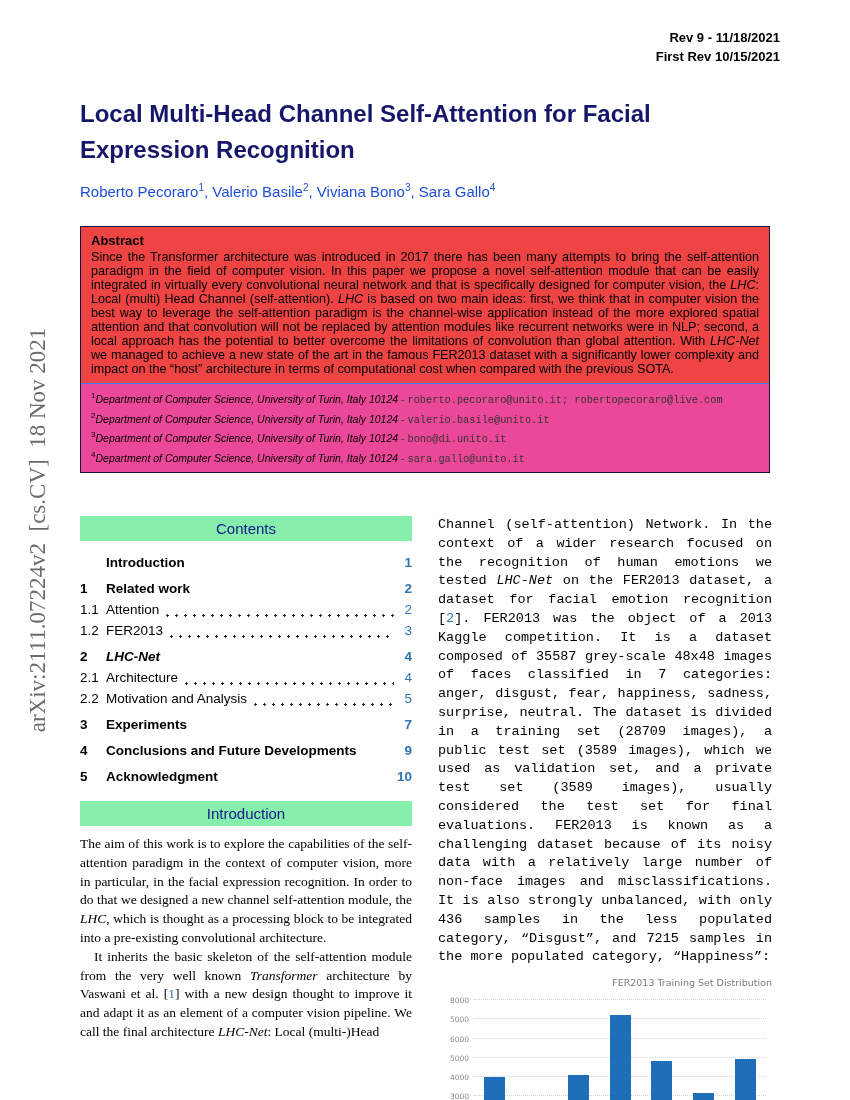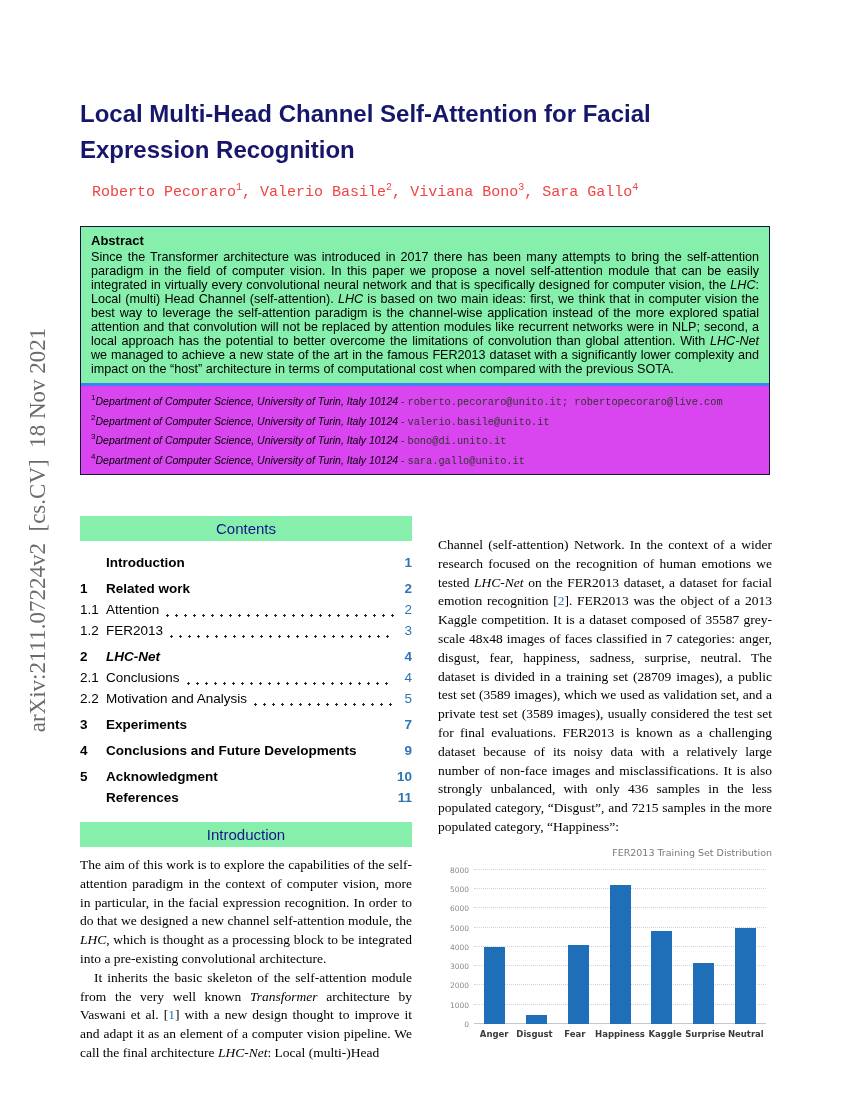--- a/index.html
+++ b/index.html
@@ -8,30 +8,30 @@
     position:relative; width:850px; height:1100px; margin:0 auto;
     background:#ffffff; overflow:hidden;
     font-family:"Liberation Sans", sans-serif; color:#000;
   }
   
   .rev-block { position:absolute; top:28px; right:70px; text-align:right;
     font-size:13px; font-weight:bold; line-height:19px; color:#000; }
   
   .paper-title { position:absolute; left:80px; top:96px; width:672px;
     font-size:24px; line-height:36px; font-weight:bold; color:#16166B; }
-  .authors { position:absolute; left:92px; top:182px; width:660px;
-    font-size:15px; color:#ef4444;font-family:Liberation Mono, monospace; }
+  .authors { position:absolute; left:80px; top:182px; width:660px;
+    font-size:15px; color:#1d4ed8; }
   .authors sup { font-size:10px; }
   
   .abstract-box { position:absolute; left:80px; top:226px; width:690px;
     border:1.5px solid #14143C; background:#fff; }
-  .abstract-main { background:#86efac; padding:6px 10px 7px 10px; }
+  .abstract-main { background:#ef4444; padding:6px 10px 7px 10px; }
   .abstract-heading { font-size:13px; font-weight:bold; margin-bottom:2px; }
   .abstract-body { font-size:12.6px; line-height:14px; text-align:justify; }
-  .fn-block { border-top:3px solid #3b82f6; padding:4px 10px 6px 10px; background:#d946ef; }
+  .fn-block { border-top:1px solid #3b82f6; padding:4px 10px 6px 10px; background:#ec4899; }
   .fn-row { font-size:10.5px; line-height:15px; white-space:nowrap; overflow:hidden; }
   .fn-sup { font-size:8px; }
   .fn-dept { font-style:italic; }
   .fn-sep { color:#333; }
   .fn-email { font-family:"Liberation Mono", monospace; font-size:10.3px; color:#333; }
   
   .arxiv-side { position:absolute; left:38px; top:530px; white-space:pre;
     font-family:"Liberation Serif", serif; font-size:23px; color:#6B6B6B;
     transform:translate(-50%,-50%) rotate(-90deg); }
   
@@ -50,21 +50,21 @@
   .toc-dots { flex:1; margin:0 4px; height:13px; align-self:flex-end;
     background-image:radial-gradient(circle, #222 1px, transparent 1.3px);
     background-size:9px 3px; background-repeat:repeat-x; background-position:left bottom 3px; }
   .toc-fill { flex:1; }
   .toc-page { flex:none; color:#2E75B6; text-align:right; min-width:14px; }
   
   .intro-bar { margin-top:14px; }
   .body-text { font-family:"Liberation Serif", serif; font-size:13.5px;
     line-height:18.8px; text-align:justify; margin-top:9px; }
   .body-text.indent { text-indent:14px; margin-top:0; }
-  .col-right .body-text { margin-top:20px; }
+  .col-right .body-text { margin-top:0;font-family:Liberation Mono, monospace; }
   .seg-i { font-style:italic; }
   .seg-link { color:#2E75B6; cursor:pointer; }
   
   .chart { margin-top:10px; }
   .chart-title { margin-left:30px; text-align:right;
     font-family:"DejaVu Sans", sans-serif; font-size:9.5px; color:#7A7A7A; }
   .chart-plot { position:relative; margin:12px 6px 0 36px; height:154px; }
   .grid { position:absolute; left:0; right:0; height:0; border-top:1px dotted #D0D4D8; }
   .grid.base { border-top:1px solid #C4C8CC; }
   .ytick { position:absolute; right:calc(100% + 5px); transform:translateY(50%);
@@ -74,20 +74,24 @@
   .bar { width:21px; }
   .chart-xlabels { display:flex; margin:5px 6px 0 36px; }
   .xlabel { flex:1; text-align:center; font-family:"DejaVu Sans", sans-serif;
     font-size:8.5px; font-weight:bold; color:#3A3A3A; }
 </style>
 </head>
 <body>
 
 <div class="page">
 
+  <div class="rev-block">
+    <div>Rev 9 - 11/18/2021</div>
+    <div>First Rev 10/15/2021</div>
+  </div>
 
   <h1 class="paper-title">Local Multi-Head Channel Self-Attention for Facial Expression Recognition</h1>
 
   <div class="authors">
     <span><span>Roberto Pecoraro</span><sup>1</sup><span>, </span></span><span><span>Valerio Basile</span><sup>2</sup><span>, </span></span><span><span>Viviana Bono</span><sup>3</sup><span>, </span></span><span><span>Sara Gallo</span><sup>4</sup><span></span></span>
   </div>
 
   <div class="abstract-box">
     <div class="abstract-main">
       <div class="abstract-heading">Abstract</div>
@@ -131,21 +135,21 @@
           <span class="toc-page">3</span>
         </div>
       <div class="toc-row toc-bold toc-italic gap">
           <span class="toc-num">2</span>
           <span class="toc-label">LHC-Net</span>
           <span class="toc-fill"></span>
           <span class="toc-page">4</span>
         </div>
       <div class="toc-row">
           <span class="toc-num">2.1</span>
-          <span class="toc-label">Conclusions</span>
+          <span class="toc-label">Architecture</span>
           <span class="toc-dots"></span>
           <span class="toc-page">4</span>
         </div>
       <div class="toc-row">
           <span class="toc-num">2.2</span>
           <span class="toc-label">Motivation and Analysis</span>
           <span class="toc-dots"></span>
           <span class="toc-page">5</span>
         </div>
       <div class="toc-row toc-bold gap">
@@ -158,26 +162,20 @@
           <span class="toc-num">4</span>
           <span class="toc-label">Conclusions and Future Developments</span>
           <span class="toc-fill"></span>
           <span class="toc-page">9</span>
         </div>
       <div class="toc-row toc-bold gap">
           <span class="toc-num">5</span>
           <span class="toc-label">Acknowledgment</span>
           <span class="toc-fill"></span>
           <span class="toc-page">10</span>
-        </div>
-      <div class="toc-row toc-bold">
-          <span class="toc-num"></span>
-          <span class="toc-label">References</span>
-          <span class="toc-fill"></span>
-          <span class="toc-page">11</span>
         </div>
     </div>
 
     <div class="section-bar intro-bar">Introduction</div>
     <p class="body-text"><span>The aim of this work is to explore the capabilities of the self-attention paradigm in the context of computer vision, more in particular, in the facial expression recognition. In order to do that we designed a new channel self-attention module, the </span><span class="seg-i">LHC</span><span>, which is thought as a processing block to be integrated into a pre-existing convolutional architecture.</span></p>
     <p class="body-text indent"><span>It inherits the basic skeleton of the self-attention module from the very well known </span><span class="seg-i">Transformer</span><span> architecture by Vaswani et al.  [</span><span class="seg-link">1</span><span>] with a new design thought to improve it and adapt it as an element of a computer vision pipeline. We call the final architecture </span><span class="seg-i">LHC-Net</span><span>: Local (multi-)Head</span></p>
   </div>
 
   <div class="col-right">
     <p class="body-text"><span>Channel (self-attention) Network. In the context of a wider research focused on the recognition of human emotions we tested </span><span class="seg-i">LHC-Net</span><span> on the FER2013 dataset, a dataset for facial emotion recognition [</span><span class="seg-link">2</span><span>].  FER2013 was the object of a 2013 Kaggle competition. It is a dataset composed of 35587 grey-scale 48x48 images of faces classified in 7 categories: anger, disgust, fear, happiness, sadness, surprise, neutral. The dataset is divided in a training set (28709 images), a public test set (3589 images), which we used as validation set, and a private test set (3589 images), usually considered the test set for final evaluations. FER2013 is known as a challenging dataset because of its noisy data with a relatively large number of non-face images and misclassifications. It is also strongly unbalanced, with only 436 samples in the less populated category, “Disgust”, and 7215 samples in the more populated category, “Happiness”:</span></p>

